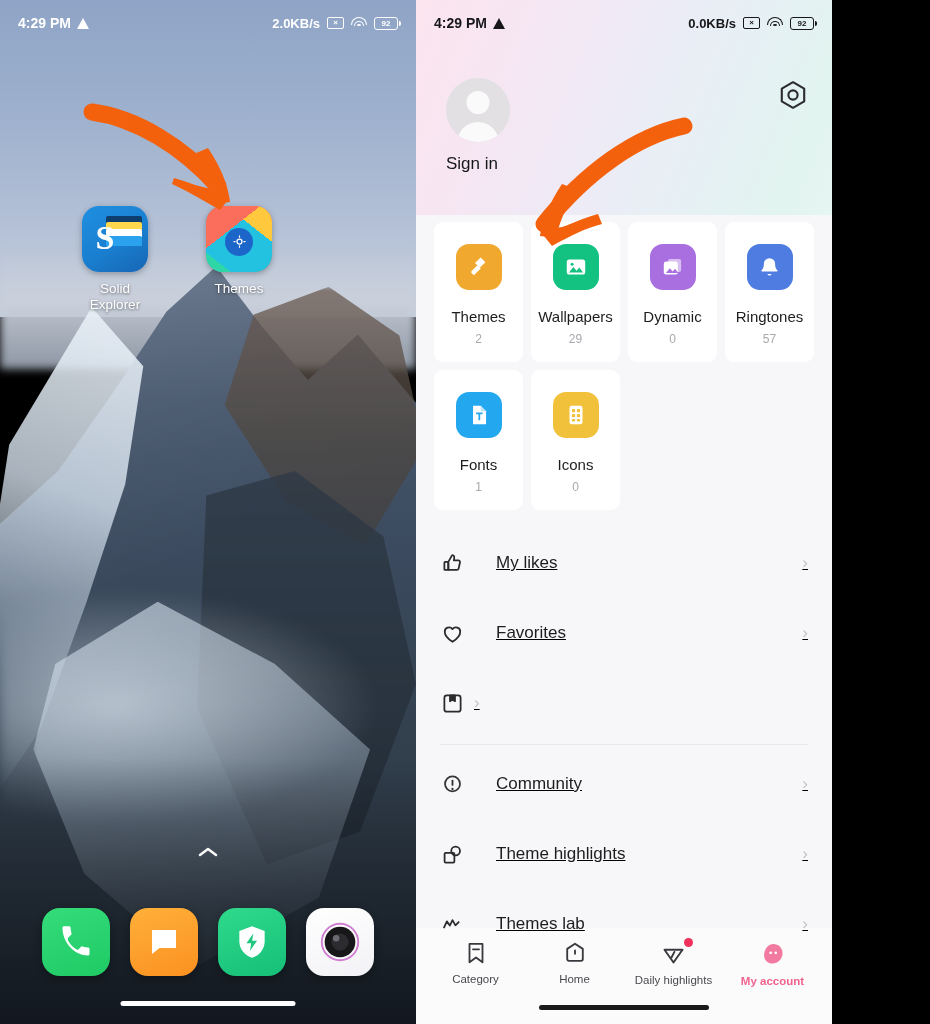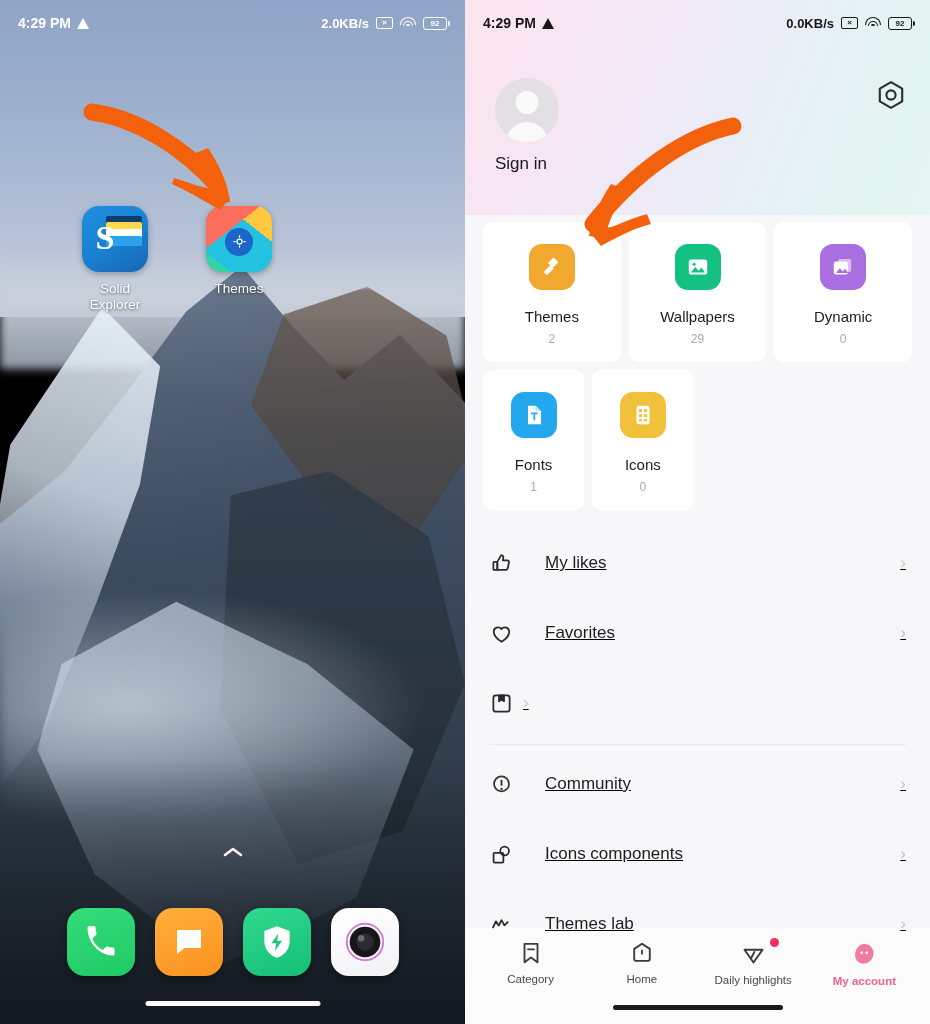--- a/index.html
+++ b/index.html
@@ -2,21 +2,21 @@
 <html><head>
 <meta charset="utf-8">
 <style>
   * { box-sizing: border-box; margin: 0; padding: 0; }
   html, body {
     width: 930px; height: 1024px;
     background: #000;
     font-family: "Liberation Sans", sans-serif;
     overflow: hidden;
   }
-  .screens { display: flex; width: 930px; height: 1024px; align-items: center; }
+  .screens { display: flex; width: 832px; height: 1024px; align-items: center; }
 
   
   .home {
     position: relative;
     width: 465px; height: 1024px;
     overflow: hidden;
     background: linear-gradient(180deg,#8ea3c4 0%, #9aaecb 8%, #a8b8d0 16%, #b9c4d6 23%,
                 #cfd6e0 28%, #b9c2d2 33%, #8b98ae 40%, #6e7c92 48%, #586679 58%,
                 #49soon 0%);
   }
@@ -355,20 +355,30 @@
             <svg width="26" height="26" viewBox="0 0 24 24" fill="#fff">
               <rect x="7.5" y="4.5" width="12" height="12" rx="1.8" opacity=".55"></rect>
               <rect x="3.5" y="7" width="13" height="12" rx="2.2"></rect>
               <path d="M5.5 17.5l3.6-4.4 2.6 3 2.2-2.6 3 4z" fill="#a96fe0"></path>
             </svg>
           </span>
           <span class="tile-name">Dynamic</span>
           <span class="tile-count">0</span>
         </div>
 
+        <div class="t-tile">
+          <span class="tile-ico" style="background:#4e7ce0">
+            <svg width="25" height="25" viewBox="0 0 24 24" fill="#fff">
+              <path d="M12 3a5.4 5.4 0 0 0-5.4 5.4c0 4.2-1.5 5.6-2.2 6.3-.4.4-.1 1.1.5 1.1h14.2c.6 0 .9-.7.5-1.1-.7-.7-2.2-2.1-2.2-6.3A5.4 5.4 0 0 0 12 3z"></path>
+              <path d="M10 18.2a2.1 2.1 0 0 0 4 0z"></path>
+            </svg>
+          </span>
+          <span class="tile-name">Ringtones</span>
+          <span class="tile-count">57</span>
+        </div>
       </div>
 
       <div class="t-row">
         <div class="t-tile">
           <span class="tile-ico" style="background:#23a8f0">
             <svg width="26" height="26" viewBox="0 0 24 24" fill="#fff">
               <path d="M6.5 3.5h7l5 5v12h-12z"></path>
               <path d="M13.5 3.5l5 5h-5z" fill="#bfe4fb"></path>
               <path d="M9.3 9.6h6v1.6h-2.2v5.6h-1.6v-5.6H9.3z" fill="#23a8f0"></path>
             </svg>
@@ -447,21 +457,21 @@
         <span class="li-chev">›</span>
       </div>
 
       <div class="t-item">
         <span class="li-ico">
           <svg width="25" height="25" viewBox="0 0 24 24" fill="none" stroke="#2b2b2e" stroke-width="1.7" stroke-linejoin="round">
             <circle cx="15" cy="8.6" r="4.2"></circle>
             <rect x="4.4" y="10.4" width="9.4" height="9.4" rx="1"></rect>
           </svg>
         </span>
-        <span class="li-label">Icons components</span>
+        <span class="li-label">Theme highlights</span>
         <span class="li-chev">›</span>
       </div>
 
       <div class="t-item">
         <span class="li-ico">
           <svg width="25" height="25" viewBox="0 0 24 24" fill="none" stroke="#2b2b2e" stroke-width="1.7" stroke-linejoin="round">
             <path d="M3.6 15.4l3-6.4 2.8 4 2.6-5.2 2.8 5 3.6-3.6"></path>
           </svg>
         </span>
         <span class="li-label">Themes lab</span>

